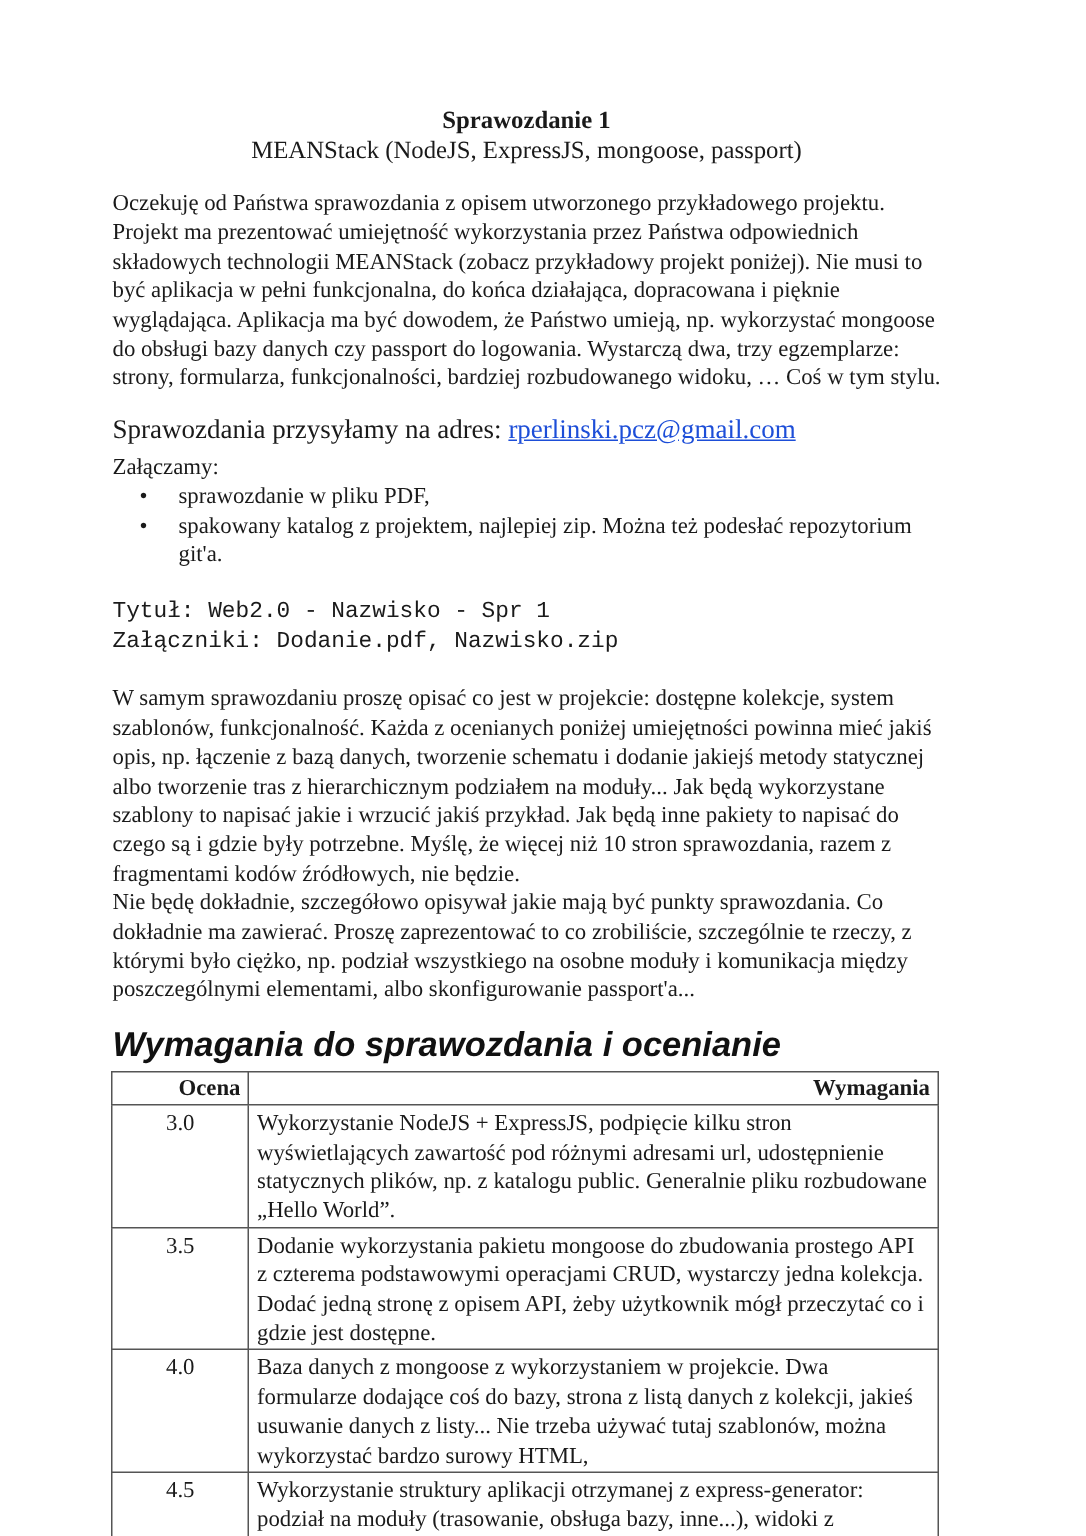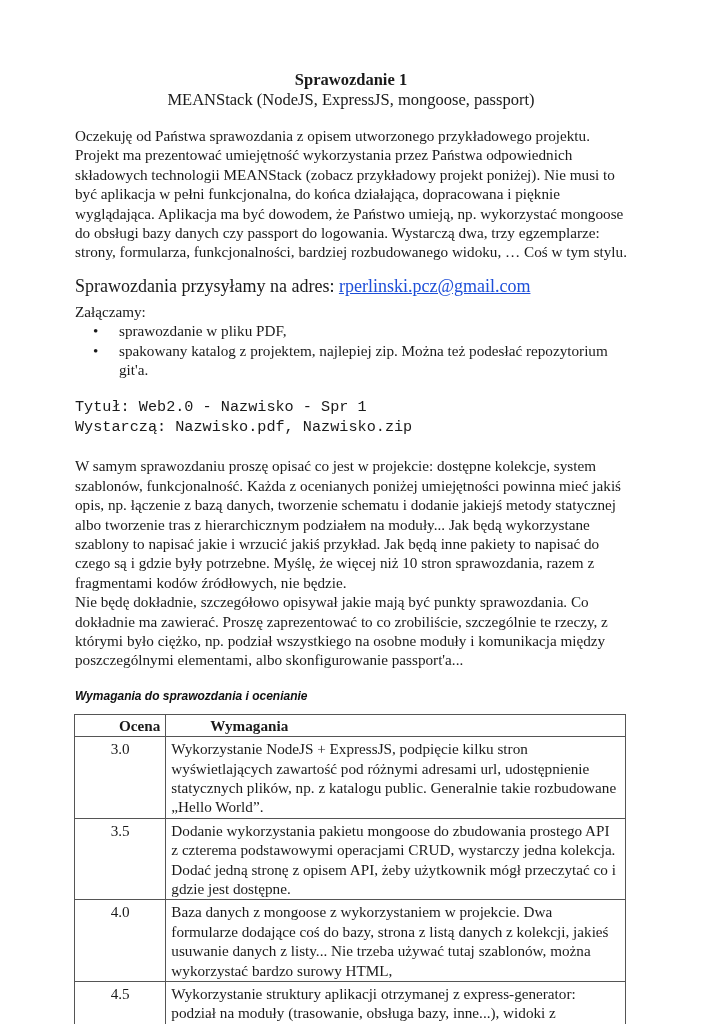--- a/index.html
+++ b/index.html
@@ -17,25 +17,25 @@
     .send-line { margin-top: 12px; font-size: 18px; line-height: 24px; }
     .send-line a { color: #1d4ed8; text-decoration: underline; }
     .attach-label { margin-top: 4px; }
     ul { margin: 0; padding: 0; list-style: none; }
     ul li { position: relative; padding-left: 44px; }
     ul li .bullet { position: absolute; left: 18px; top: 0; }
     .meta { margin-top: 19px; font-family: Liberation Mono, monospace; }
     .body-para { margin-top: 19px; }
     .section-heading {
       margin-top: 14px; font-family: "Liberation Sans", sans-serif; font-weight: bold; font-style: italic;
-      font-size: 12px; line-height: 24px; color: #111;
+      font-size: 23px; line-height: 24px; color: #111;
     }
     table { margin-top: 6px; width: 552px; border-collapse: collapse; margin-left: -1px; }
     th, td { border: 1px solid #555; vertical-align: top; padding: 2px 5px 1px 5px; }
-    th { font-weight: bold; text-align: left; padding-top: 1px; padding-bottom: 1px; padding-left: 44px; }
+    th { font-weight: bold; text-align: right; padding-top: 1px; padding-bottom: 1px; padding-left: 44px; }
     td.grade { text-align: center; width: 40px; }
     th.grade-h { width: 40px; }
   </style>
 </head>
 <body>
 
 <div class="page">
   <div class="title-block">
     <div class="doc-title">Sprawozdanie 1</div>
     <div class="doc-subtitle">MEANStack (NodeJS, ExpressJS, mongoose, passport)</div>
@@ -46,41 +46,41 @@
   <p class="send-line"><span>Sprawozdania przysyłamy na adres: </span><a href="#">rperlinski.pcz@gmail.com</a></p>
 
   <p class="attach-label">Załączamy:</p>
   <ul>
     <li><span class="bullet">•</span><span>sprawozdanie w pliku PDF,</span></li>
     <li><span class="bullet">•</span><span>spakowany katalog z projektem, najlepiej zip. Można też podesłać repozytorium git'a.</span></li>
   </ul>
 
   <div class="meta">
     <p>Tytuł: Web2.0 - Nazwisko - Spr 1</p>
-    <p>Wystarczą: Nazwisko.pdf, Nazwisko.zip</p>
+    <p>Załączniki: Dodanie.pdf, Nazwisko.zip</p>
   </div>
 
   <div class="body-para">
     <p>W samym sprawozdaniu proszę opisać co jest w projekcie: dostępne kolekcje, system szablonów, funkcjonalność. Każda z ocenianych poniżej umiejętności powinna mieć jakiś opis, np. łączenie z bazą danych, tworzenie schematu i dodanie jakiejś metody statycznej albo tworzenie tras z hierarchicznym podziałem na moduły... Jak będą wykorzystane szablony to napisać jakie i wrzucić jakiś przykład. Jak będą inne pakiety to napisać do czego są i gdzie były potrzebne. Myślę, że więcej niż 10 stron sprawozdania, razem z fragmentami kodów źródłowych, nie będzie.</p>
     <p>Nie będę dokładnie, szczegółowo opisywał jakie mają być punkty sprawozdania. Co dokładnie ma zawierać. Proszę zaprezentować to co zrobiliście, szczególnie te rzeczy, z którymi było ciężko, np. podział wszystkiego na osobne moduły i komunikacja między poszczególnymi elementami, albo skonfigurowanie passport'a...</p>
   </div>
 
   <div class="section-heading">Wymagania do sprawozdania i ocenianie</div>
 
   <table>
     <thead>
       <tr>
         <th class="grade-h">Ocena</th>
         <th>Wymagania</th>
       </tr>
     </thead>
     <tbody>
       <tr>
         <td class="grade">3.0</td>
-        <td>Wykorzystanie NodeJS + ExpressJS, podpięcie kilku stron wyświetlających zawartość pod różnymi adresami url, udostępnienie statycznych plików, np. z katalogu public. Generalnie takie rozbudowane „Hello World”.</td>
+        <td>Wykorzystanie NodeJS + ExpressJS, podpięcie kilku stron wyświetlających zawartość pod różnymi adresami url, udostępnienie statycznych plików, np. z katalogu public. Generalnie pliku rozbudowane „Hello World”.</td>
       </tr>
       <tr>
         <td class="grade">3.5</td>
         <td>Dodanie wykorzystania pakietu mongoose do zbudowania prostego API z czterema podstawowymi operacjami CRUD, wystarczy jedna kolekcja. Dodać jedną stronę z opisem API, żeby użytkownik mógł przeczytać co i gdzie jest dostępne.</td>
       </tr>
       <tr>
         <td class="grade">4.0</td>
         <td>Baza danych z mongoose z wykorzystaniem w projekcie. Dwa formularze dodające coś do bazy, strona z listą danych z kolekcji, jakieś usuwanie danych z listy... Nie trzeba używać tutaj szablonów, można wykorzystać bardzo surowy HTML,</td>
       </tr>
       <tr>

